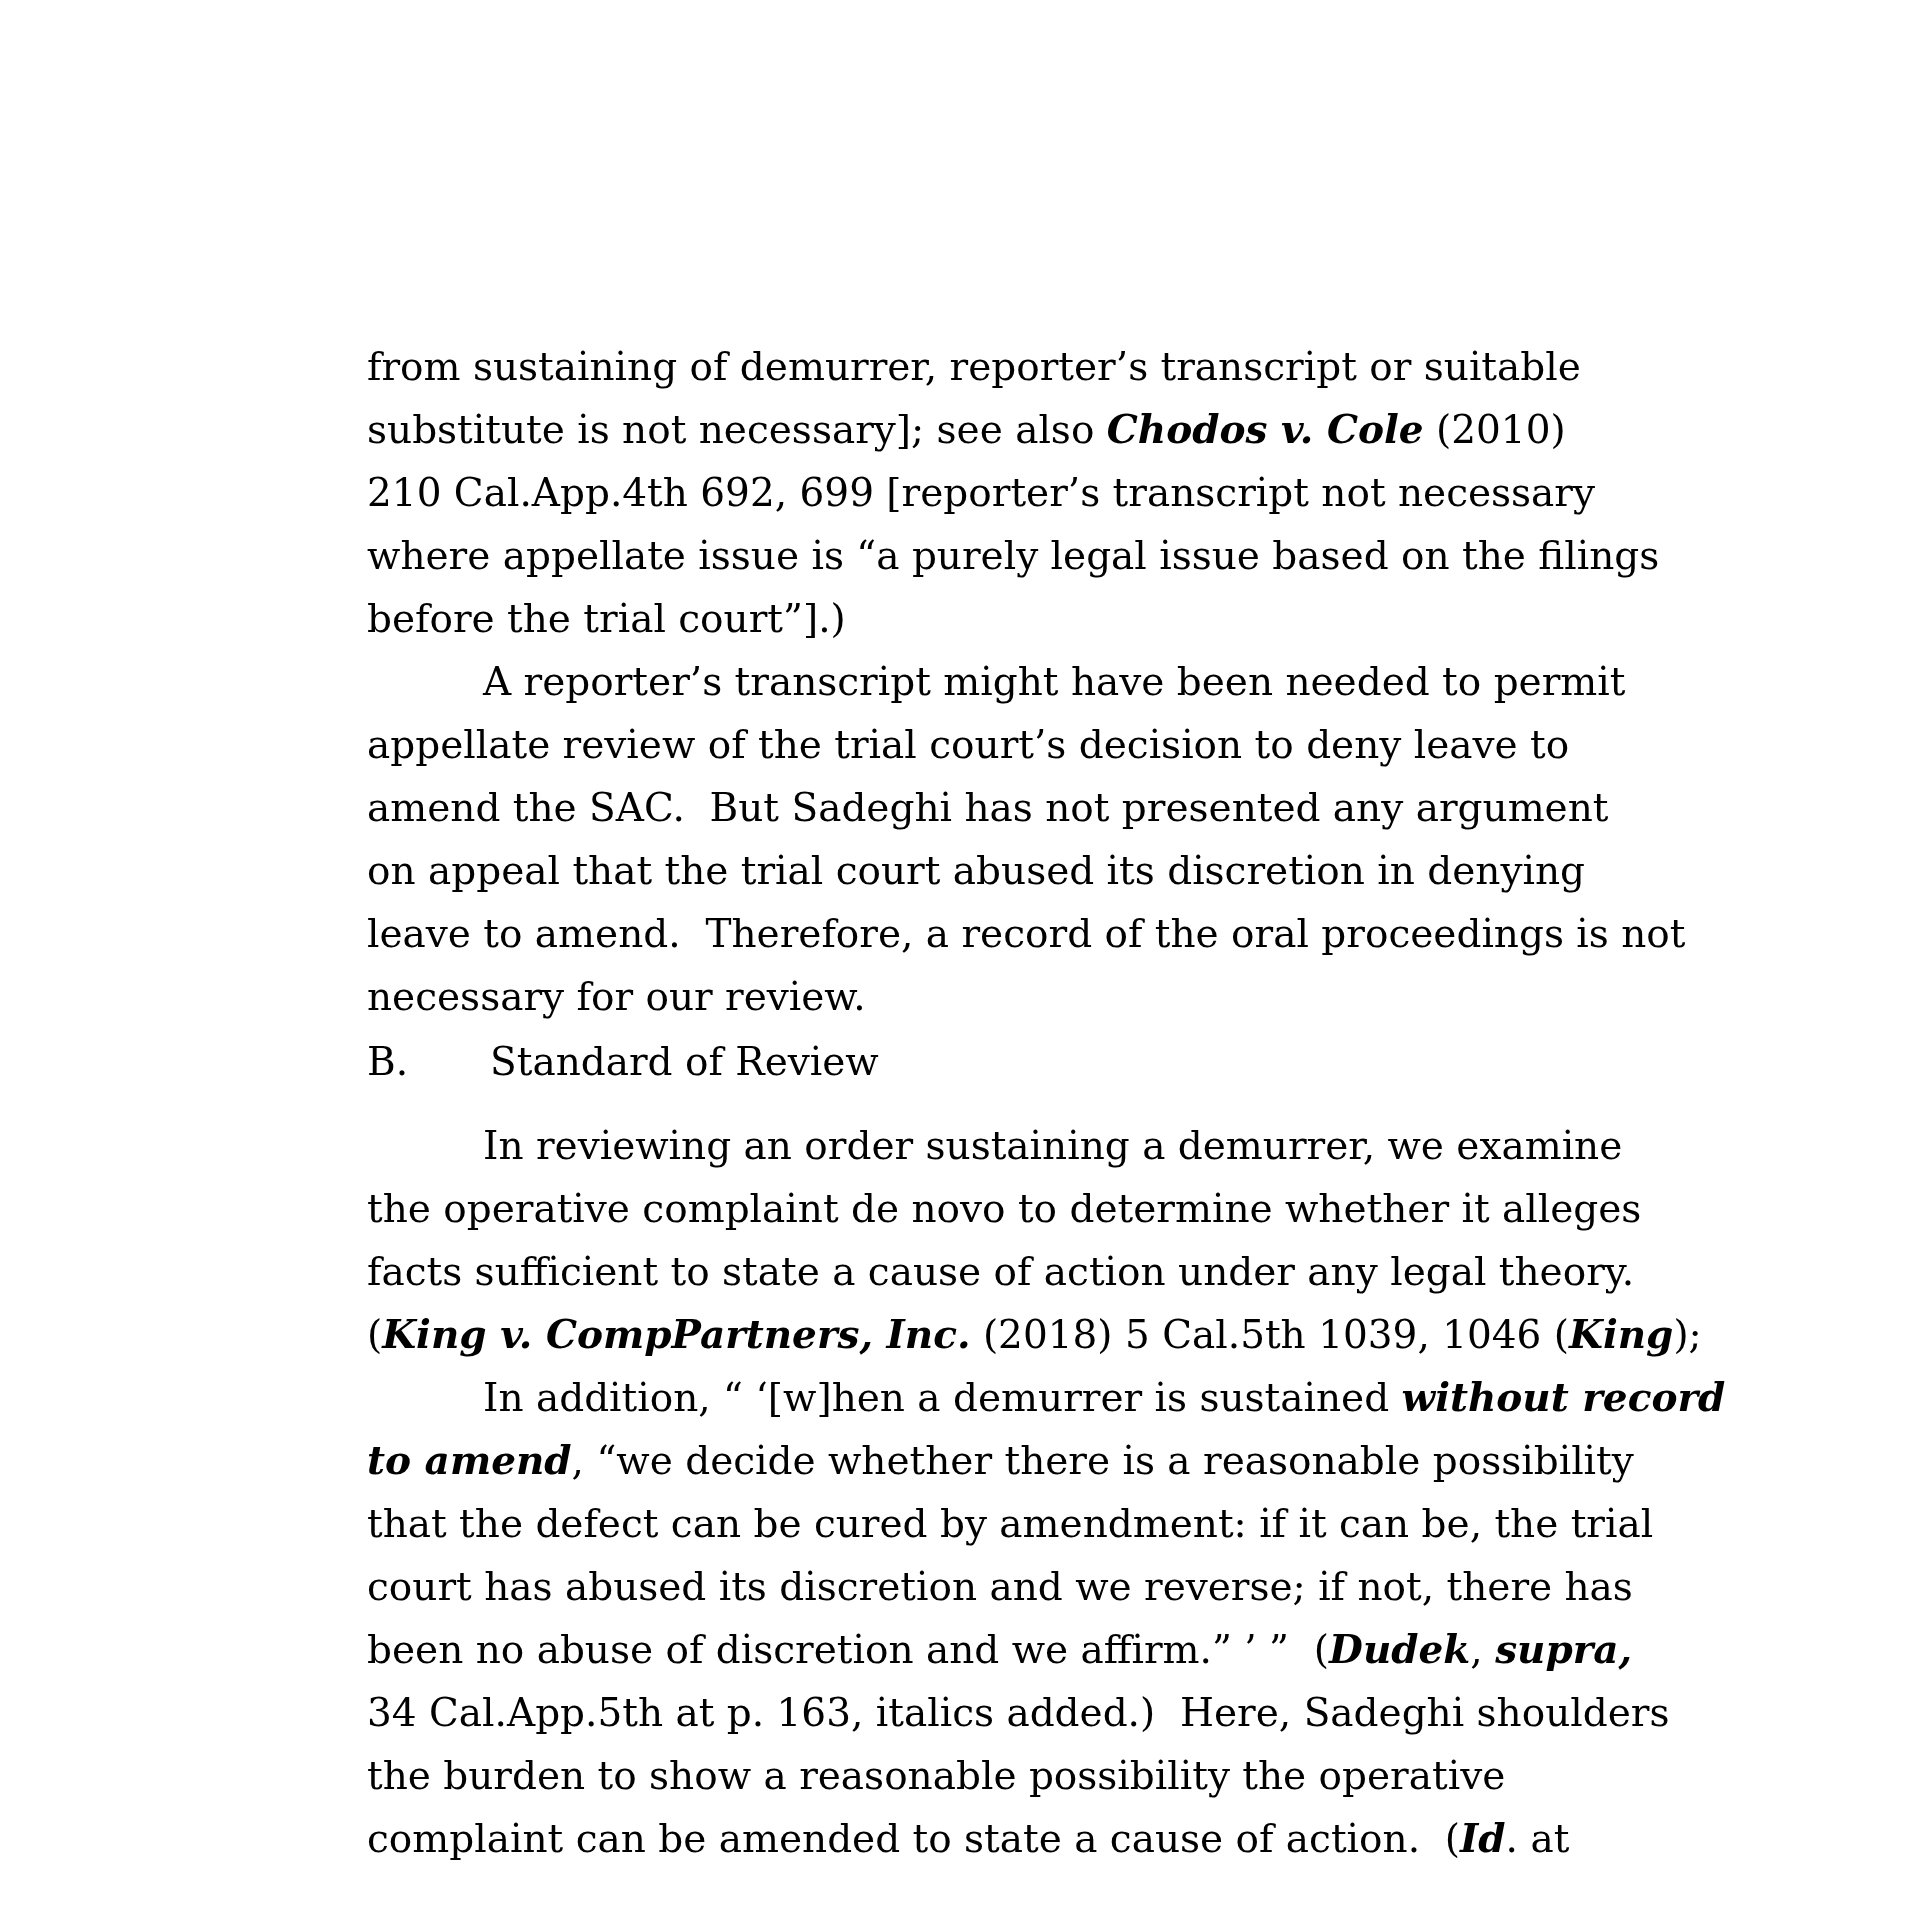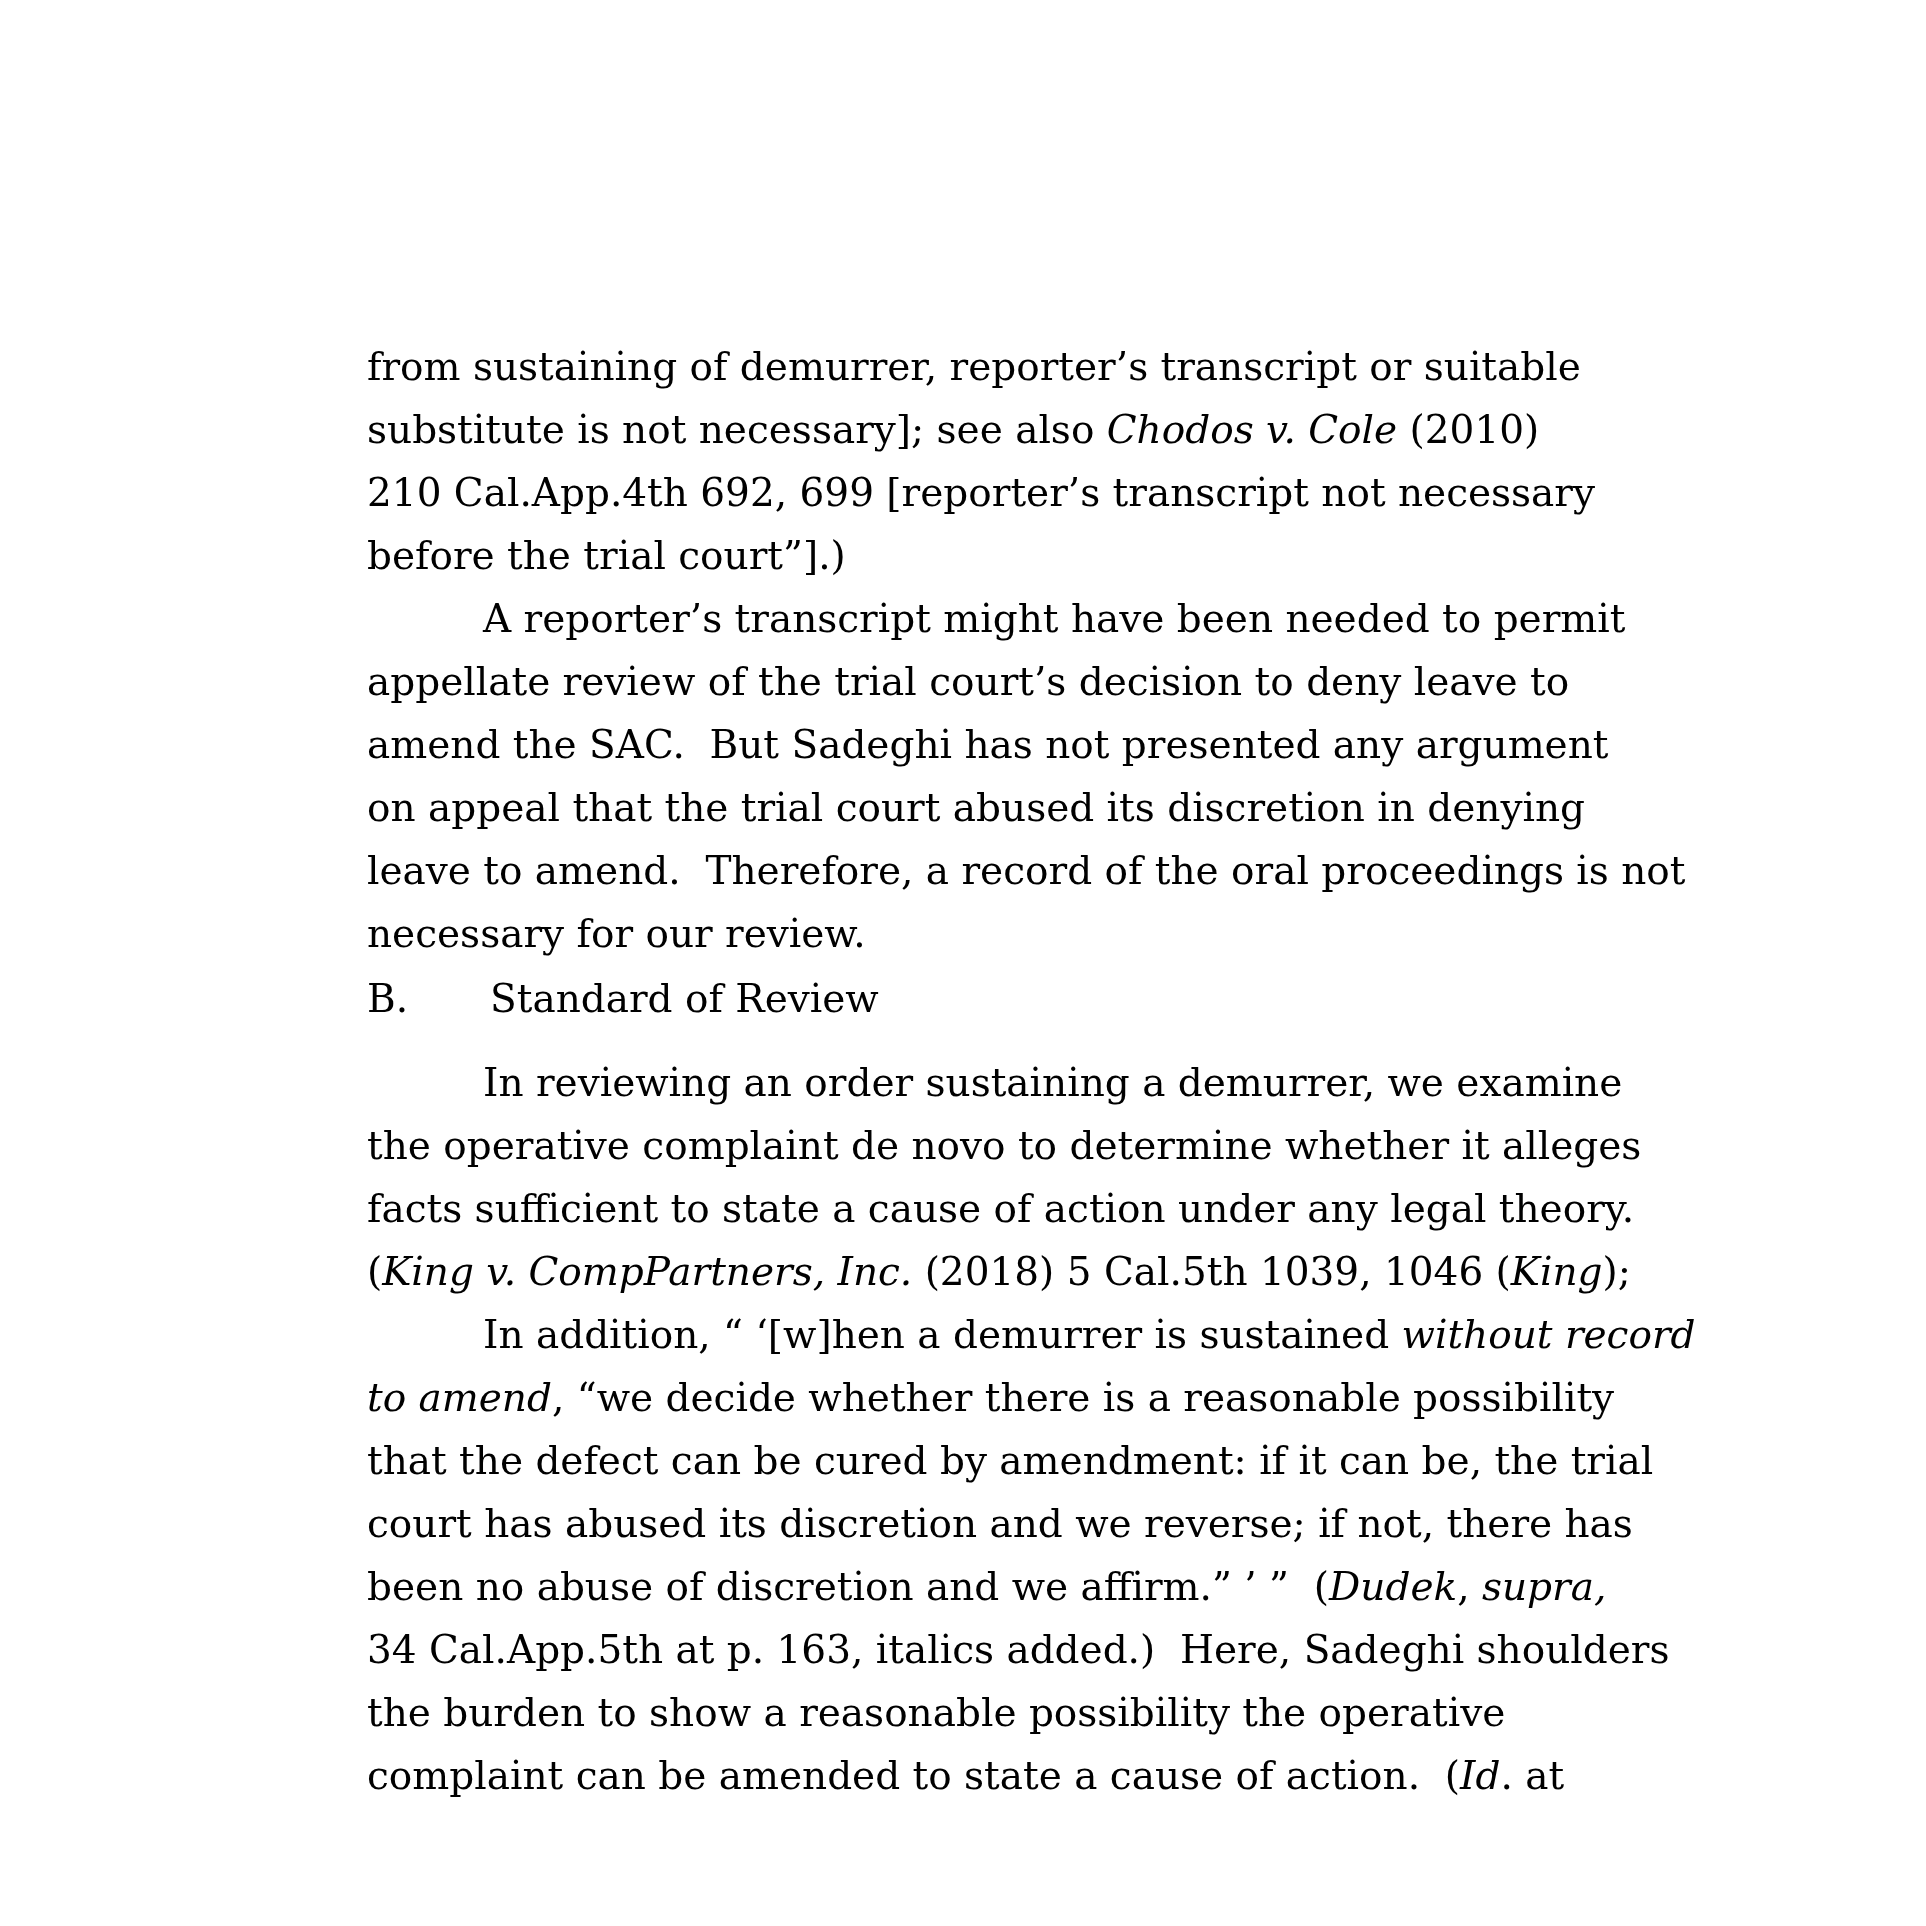--- a/index.html
+++ b/index.html
@@ -36,30 +36,32 @@
     margin-bottom: 21px;
   }
   .heading-label {
     display: inline-block;
     width: 123px;
   }
   .heading-title {
   }
   .it {
     font-style: italic;
+    font-weight: bold;
   }
 </style>
 </head>
 <body>
 
 <div class="page">
   <div class="text-block">
       <div class="line"><span>from sustaining of demurrer, reporter’s transcript or suitable</span></div>
       <div class="line"><span>substitute is not necessary]; see also </span><span class="it">Chodos v. Cole</span><span> (2010)</span></div>
       <div class="line"><span>210 Cal.App.4th 692, 699 [reporter’s transcript not necessary</span></div>
+      <div class="line"><span>where appellate issue is “a purely legal issue based on the filings</span></div>
       <div class="line"><span>before the trial court”].)</span></div>
       <div class="line indent"><span>A reporter’s transcript might have been needed to permit</span></div>
       <div class="line"><span>appellate review of the trial court’s decision to deny leave to</span></div>
       <div class="line"><span>amend the SAC.  But Sadeghi has not presented any argument</span></div>
       <div class="line"><span>on appeal that the trial court abused its discretion in denying</span></div>
       <div class="line"><span>leave to amend.  Therefore, a record of the oral proceedings is not</span></div>
       <div class="line"><span>necessary for our review.</span></div>
       <div class="line heading"><span class="heading-label">B.</span><span class="heading-title">Standard of Review</span></div>
       <div class="line indent"><span>In reviewing an order sustaining a demurrer, we examine</span></div>
       <div class="line"><span>the operative complaint de novo to determine whether it alleges</span></div>

